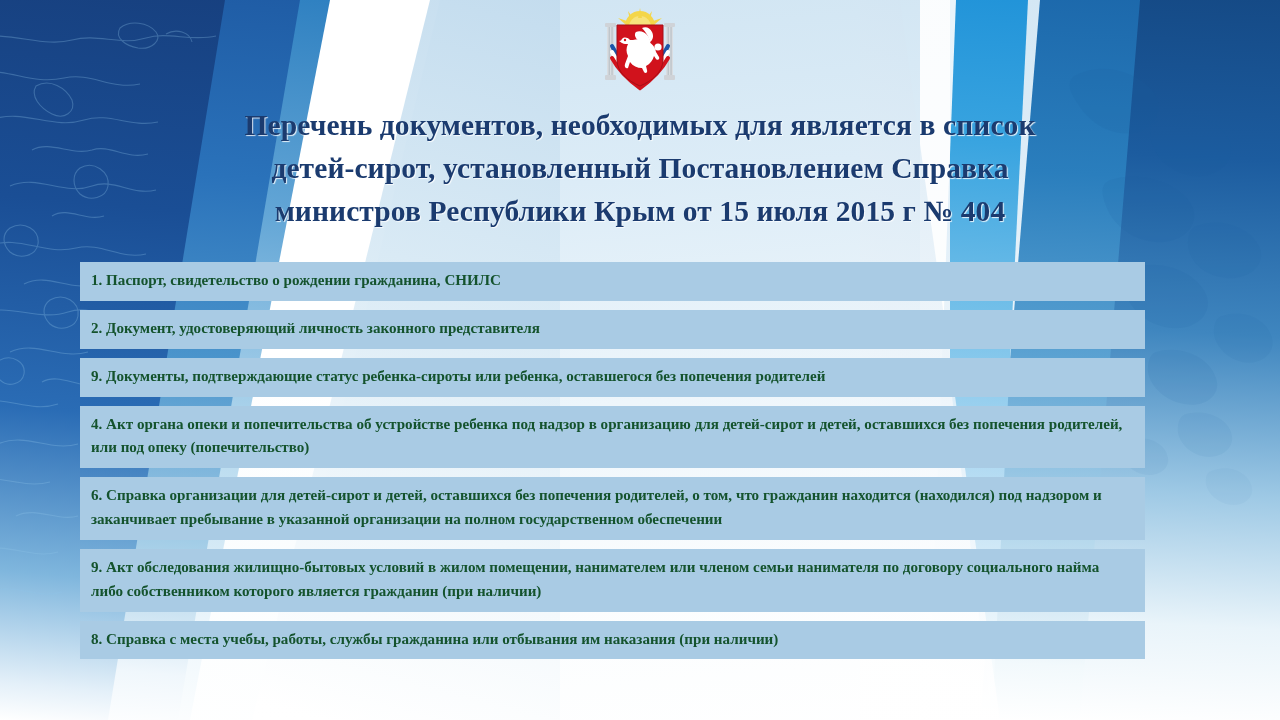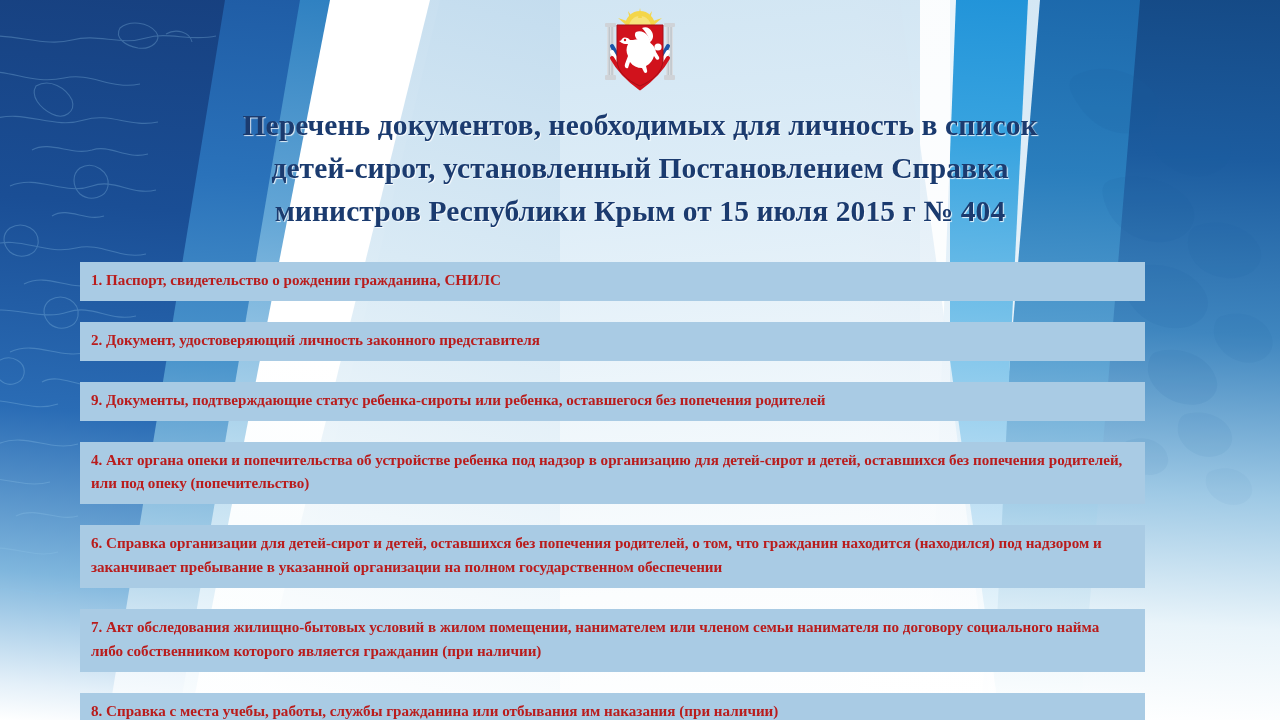--- a/index.html
+++ b/index.html
@@ -140,26 +140,26 @@
 
   
   .list {
     position: absolute;
     left: 80px;
     top: 262px;
     width: 1065px;
   }
   .list-item {
     background: #a9cbe4;
-    color: #b91c1c;
+    color: #14532d;
     font-size: 15.1px;
     font-weight: bold;
     line-height: 1.58;
     padding: 7px 10px 8px 11px;
-    margin-bottom: 21px;
+    margin-bottom: 9px;
     box-sizing: border-box;
   }
 </style>
 </head>
 <body>
 
 <div id="slide">
 
   <div class="bg-layer">
 
@@ -264,28 +264,28 @@
                  C 43 32, 42 28, 44 26 Z"></path>
         <path d="M50 22 C 54 20, 58 22, 60 26 C 62 30, 61 34, 58 36 C 57 31, 54 26, 50 22 Z"></path>
         <circle cx="33" cy="34" r="1.2" fill="#d1121c"></circle>
         <path d="M27 35 L31 34 L30 37 Z"></path>
         <circle cx="66" cy="41" r="3.6"></circle>
       </g>
     </svg>
   </div>
 
   <div class="title">
-    <div>Перечень документов, необходимых для личность в список</div>
+    <div>Перечень документов, необходимых для является в список</div>
     <div>детей-сирот, установленный Постановлением Справка</div>
     <div>министров Республики Крым от 15 июля 2015 г № 404</div>
   </div>
 
   <div class="list">
     <div class="list-item">1. Паспорт, свидетельство о рождении гражданина, СНИЛС</div>
     <div class="list-item">2. Документ, удостоверяющий личность законного представителя</div>
     <div class="list-item">9. Документы, подтверждающие статус ребенка-сироты или ребенка, оставшегося без попечения родителей</div>
     <div class="list-item">4. Акт органа опеки и попечительства об устройстве ребенка под надзор в организацию для детей-сирот и детей, оставшихся без попечения родителей, или под опеку (попечительство)</div>
     <div class="list-item">6. Справка организации для детей-сирот и детей, оставшихся без попечения родителей, о том, что гражданин находится (находился) под надзором и заканчивает пребывание в указанной организации на полном государственном обеспечении</div>
-    <div class="list-item">7. Акт обследования жилищно-бытовых условий в жилом помещении, нанимателем или членом семьи нанимателя по договору социального найма либо собственником которого является гражданин (при наличии)</div>
+    <div class="list-item">9. Акт обследования жилищно-бытовых условий в жилом помещении, нанимателем или членом семьи нанимателя по договору социального найма либо собственником которого является гражданин (при наличии)</div>
     <div class="list-item">8. Справка с места учебы, работы, службы гражданина или отбывания им наказания (при наличии)</div>
   </div>
 
 </div>
 
 </body></html>

